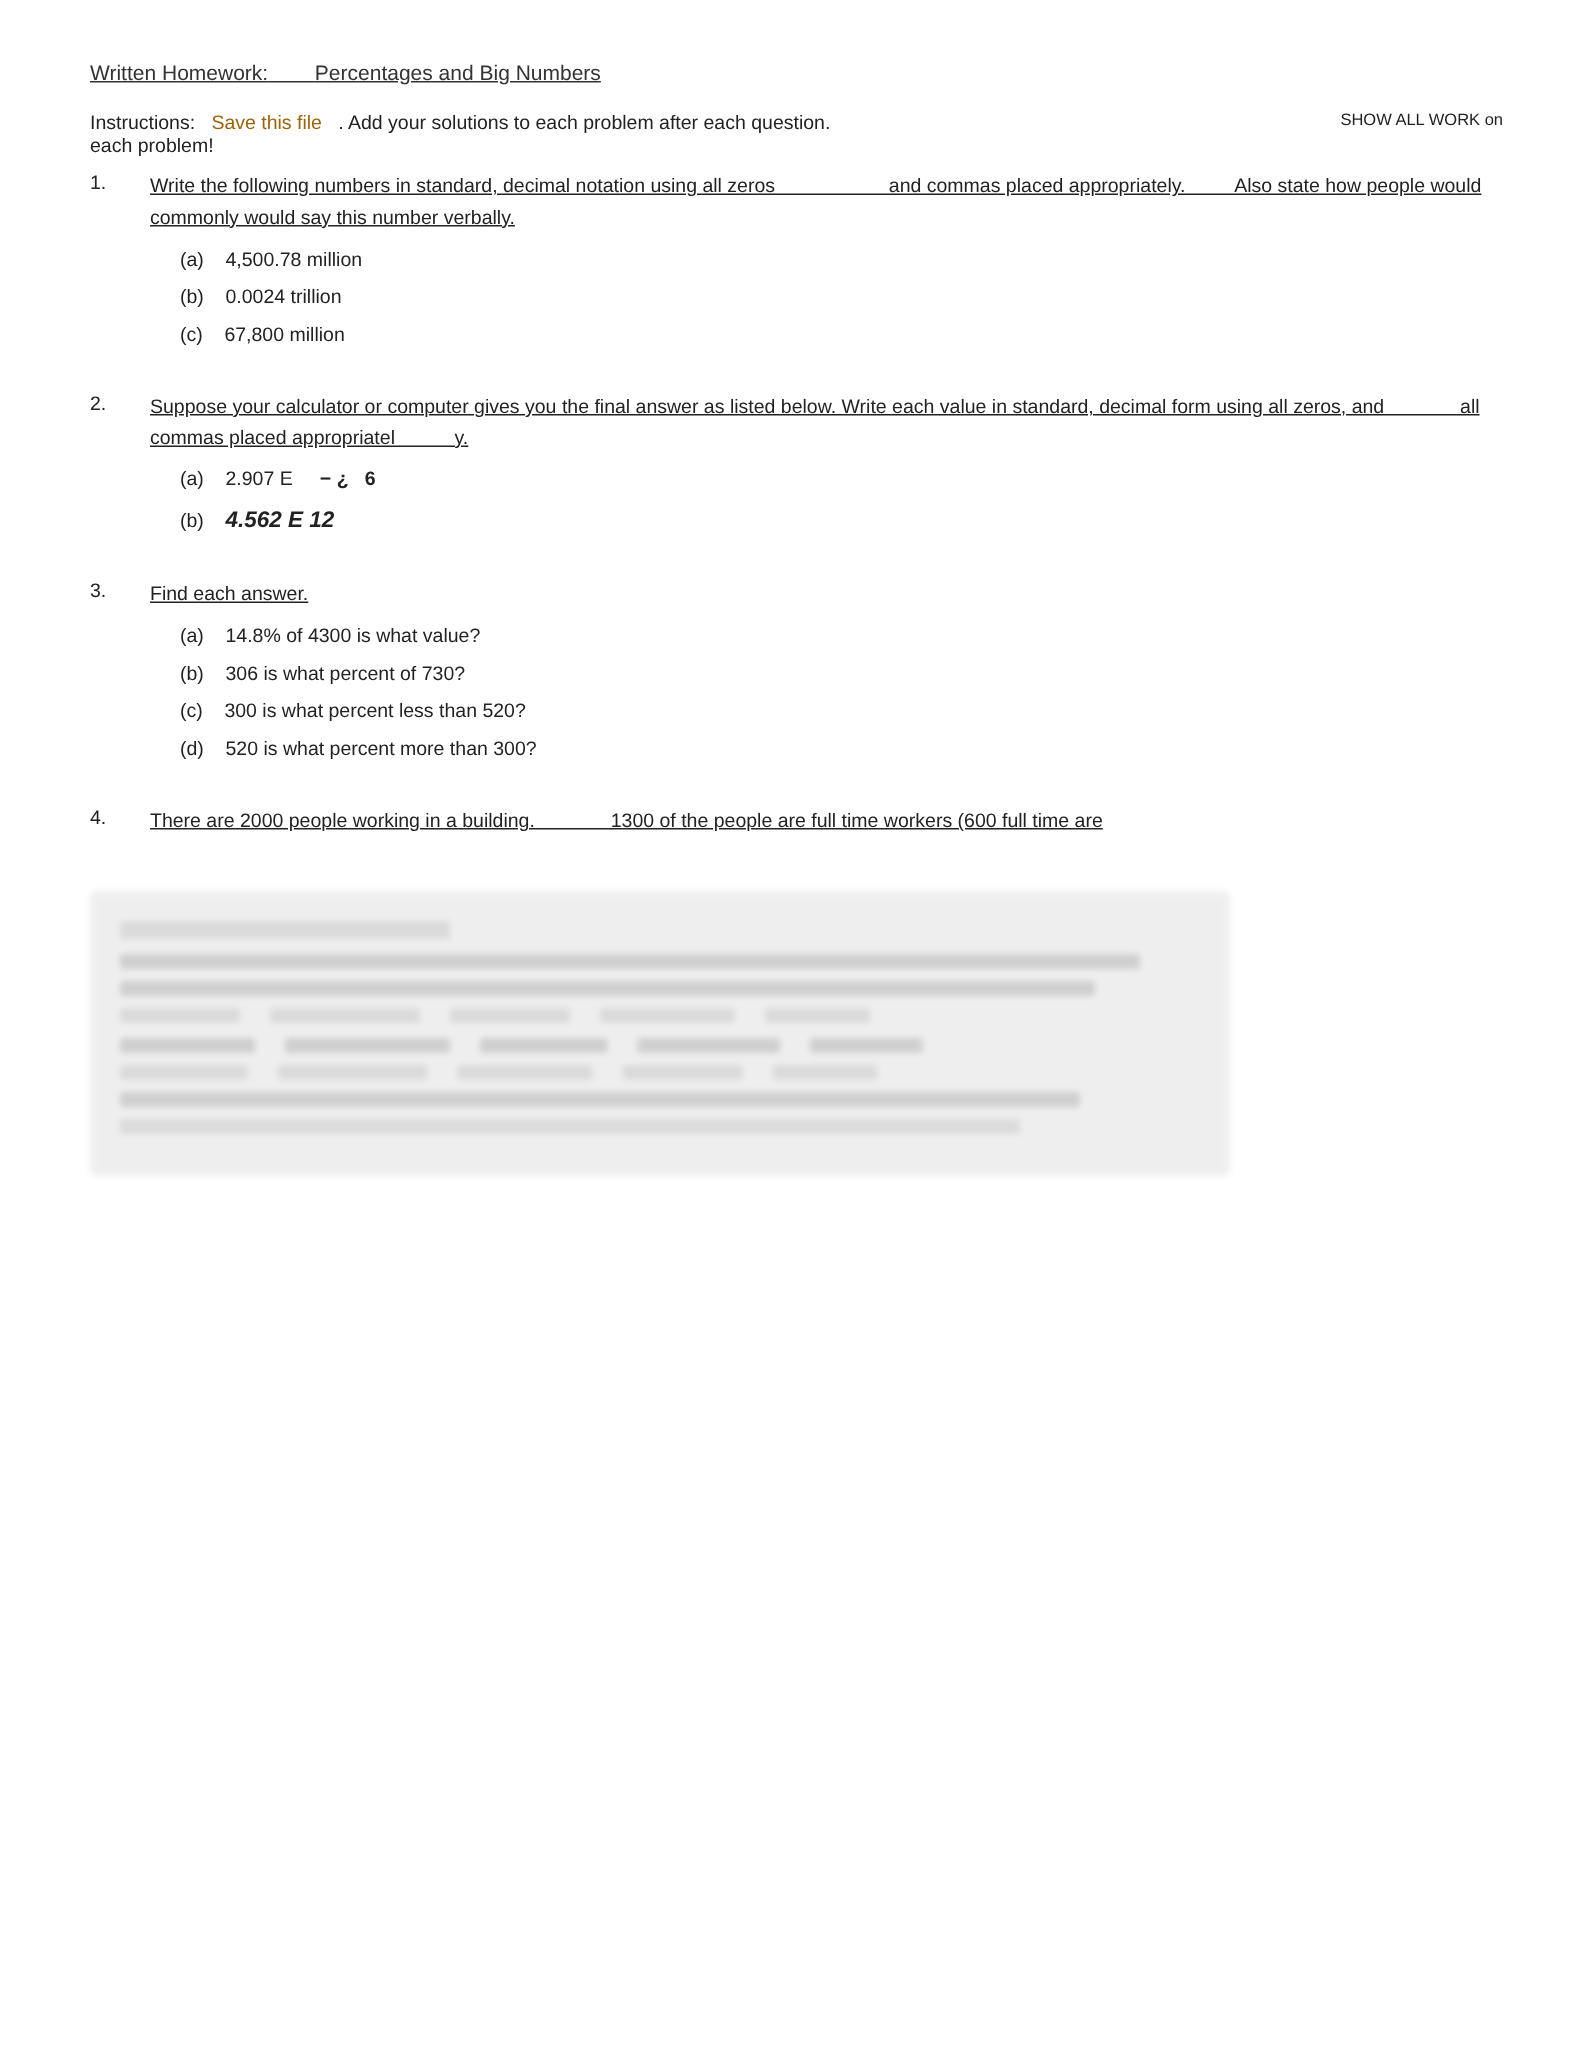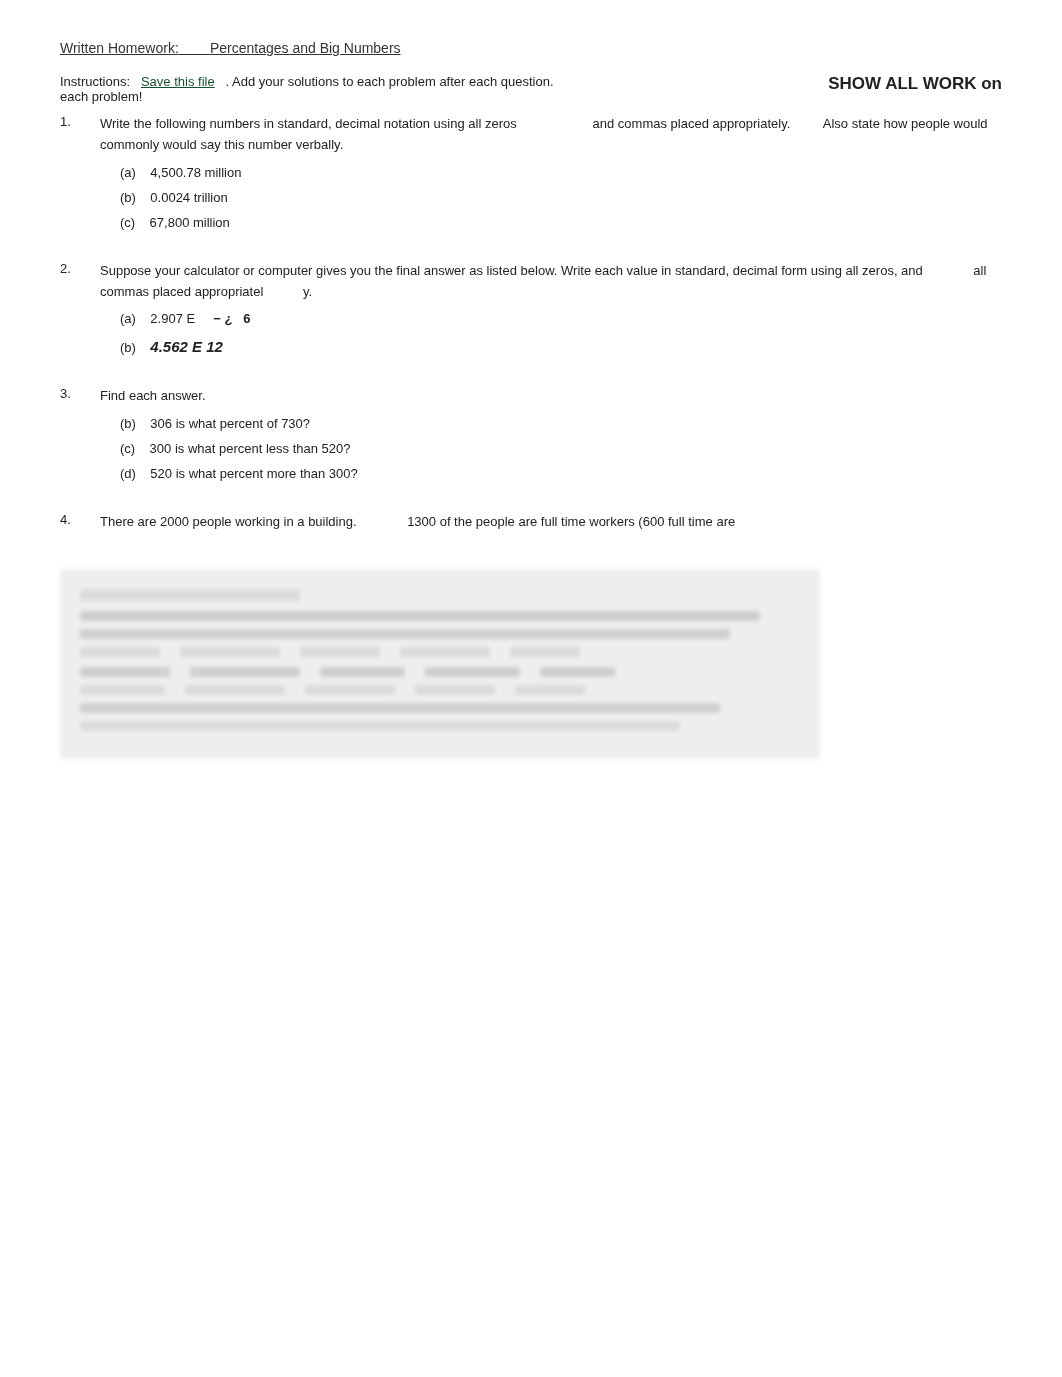--- a/index.html
+++ b/index.html
@@ -19,28 +19,27 @@
     }
 
     .page-title {
       font-size: 14px;
       margin-bottom: 18px;
       color: #333;
       text-decoration: underline;
     }
 
     .save-link {
-      color: #14532d;
-      text-decoration: underline;
+      color: #a16207;
       cursor: pointer;
     }
 
     .show-all-work {
-      font-weight: bold;
-      font-size: 17px;
+      font-weight: normal;
+      font-size: 11px;
       float: right;
     }
 
     .instructions-row {
       display: flex;
       justify-content: space-between;
       align-items: flex-start;
     }
 
     .instructions-left {
@@ -62,20 +61,21 @@
       font-weight: normal;
     }
 
     .problem-content {
       flex: 1;
     }
 
     .problem-content p {
       margin-bottom: 6px;
       line-height: 1.6;
+      text-decoration: underline;
     }
 
     .sub-items {
       margin-top: 4px;
       margin-left: 20px;
     }
 
     .sub-item {
       margin-bottom: 3px;
       line-height: 1.7;
@@ -147,20 +147,21 @@
         <div class="sub-item">(b)&nbsp;&nbsp;&nbsp;&nbsp;<span class="math-expr">4.562 E 12</span></div>
       </div>
     </div>
   </div>
 
   <div class="problem">
     <div class="problem-number">3.</div>
     <div class="problem-content">
       <p>Find each answer.</p>
       <div class="sub-items">
+        <div class="sub-item">(a)&nbsp;&nbsp;&nbsp;&nbsp;14.8% of 4300 is what value?</div>
         <div class="sub-item">(b)&nbsp;&nbsp;&nbsp;&nbsp;306 is what percent of 730?</div>
         <div class="sub-item">(c)&nbsp;&nbsp;&nbsp;&nbsp;300 is what percent less than 520?</div>
         <div class="sub-item">(d)&nbsp;&nbsp;&nbsp;&nbsp;520 is what percent more than 300?</div>
       </div>
     </div>
   </div>
 
   <div class="problem">
     <div class="problem-number">4.</div>
     <div class="problem-content">

